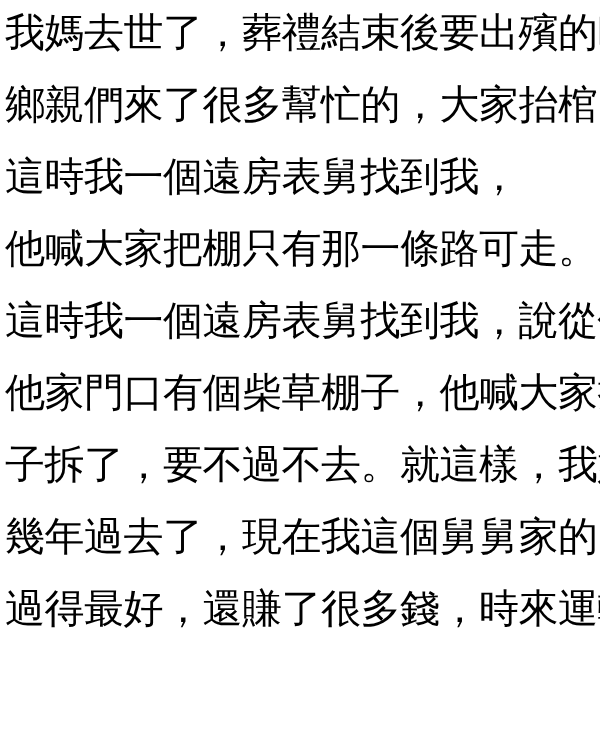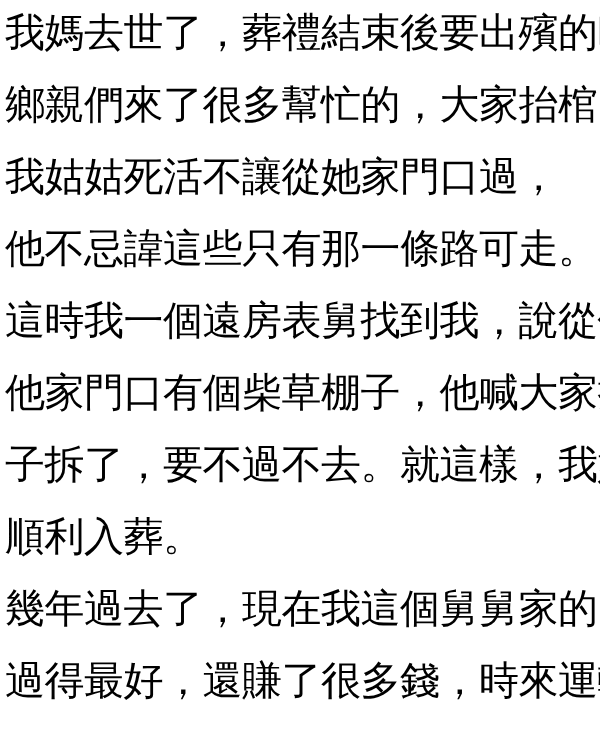--- a/index.html
+++ b/index.html
@@ -36,21 +36,20 @@
   .line span {
     white-space: pre;
   }
 </style>
 </head>
 <body>
 
 <div class="story">
   <div class="line">我媽去世了，葬禮結束後要出殯的時候</div>
   <div class="line">鄉親們來了很多幫忙的，大家抬棺出門</div>
-  <div class="line">我姑姑死活不讓從她家門口過，</div>
-  <div class="line"><span>他不忌諱這些</span><span class="thin">只</span><span>有那一條路可走。</span></div>
+  <div class="line">這時我一個遠房表舅找到我，</div>
+  <div class="line"><span>他喊大家把棚</span><span class="thin">只</span><span>有那一條路可走。</span></div>
   <div class="line">這時我一個遠房表舅找到我，說從他家</div>
   <div class="line">他家門口有個柴草棚子，他喊大家把棚</div>
   <div class="line">子拆了，要不過不去。就這樣，我媽才</div>
-  <div class="line">順利入葬。</div>
   <div class="line">幾年過去了，現在我這個舅舅家的日子</div>
   <div class="line">過得最好，還賺了很多錢，時來運轉</div>
 </div>
 
 </body></html>

